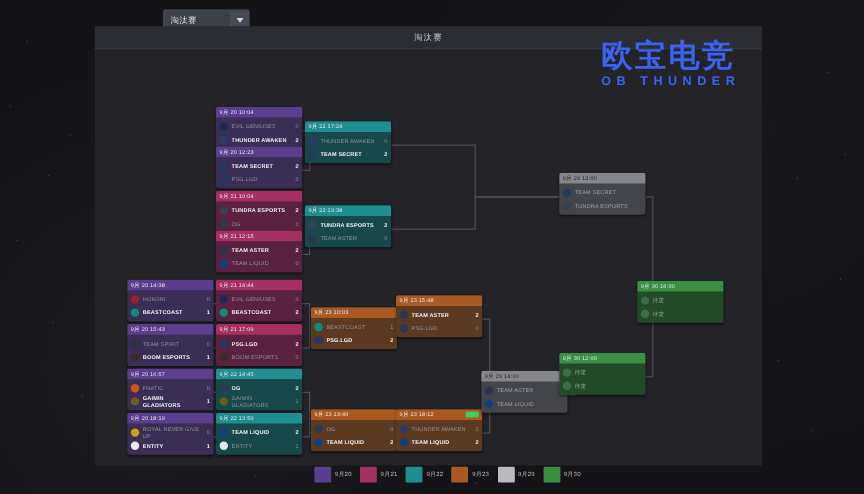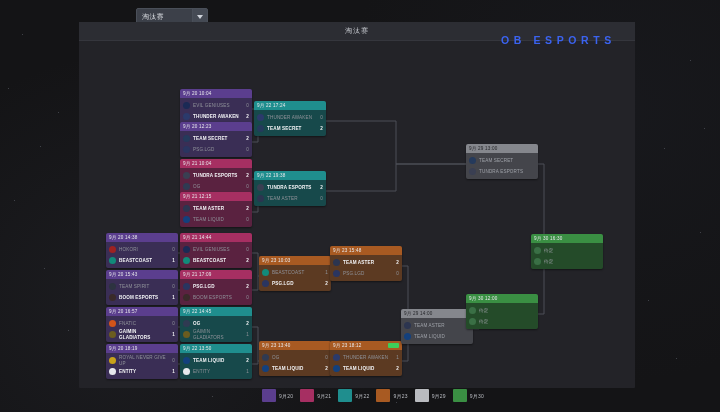--- a/index.html
+++ b/index.html
@@ -539,16 +539,17 @@
         <span class="lb">9月29</span>
       </div>
       <div class="item">
         <span class="sw" style="background: rgb(58, 143, 67);"></span>
         <span class="lb">9月30</span>
       </div>
     </div>
 
   <div class="wm">
     <div class="txt">
-      <div class="en">OB ESPORTS</div>
+      <div class="cn">欧宝电竞</div>
+      <div class="en">OB THUNDER</div>
     </div>
   </div>
 </div>
 
 </body></html>

